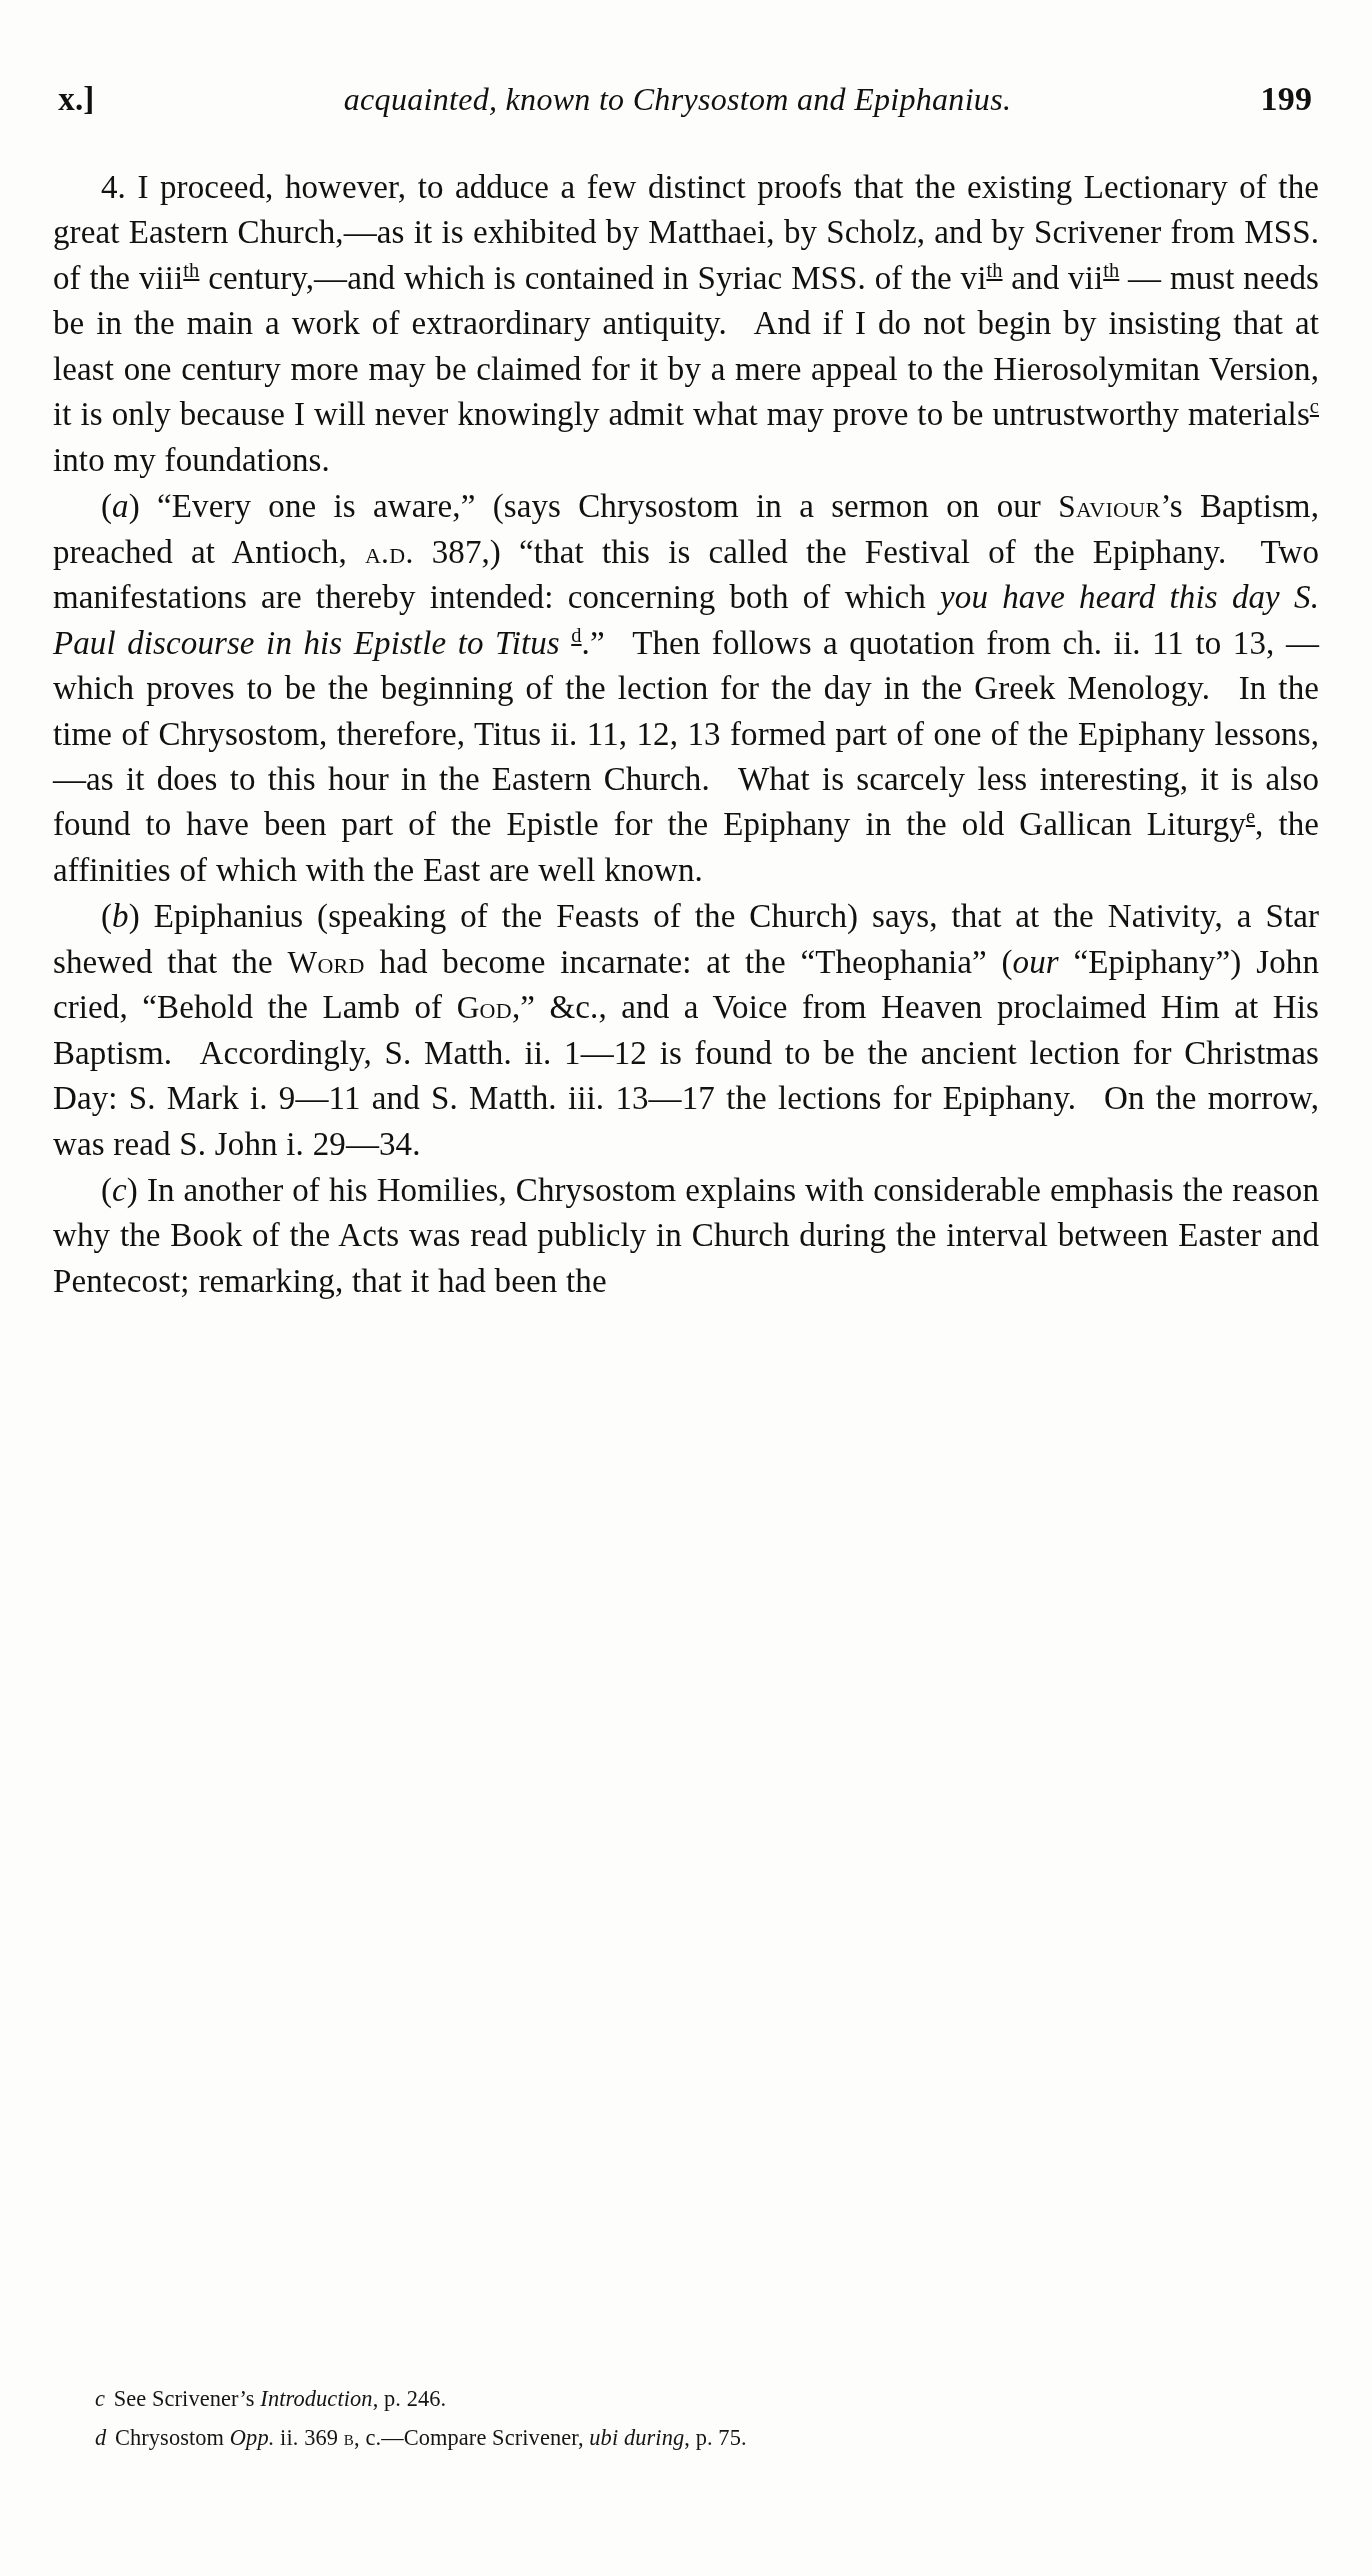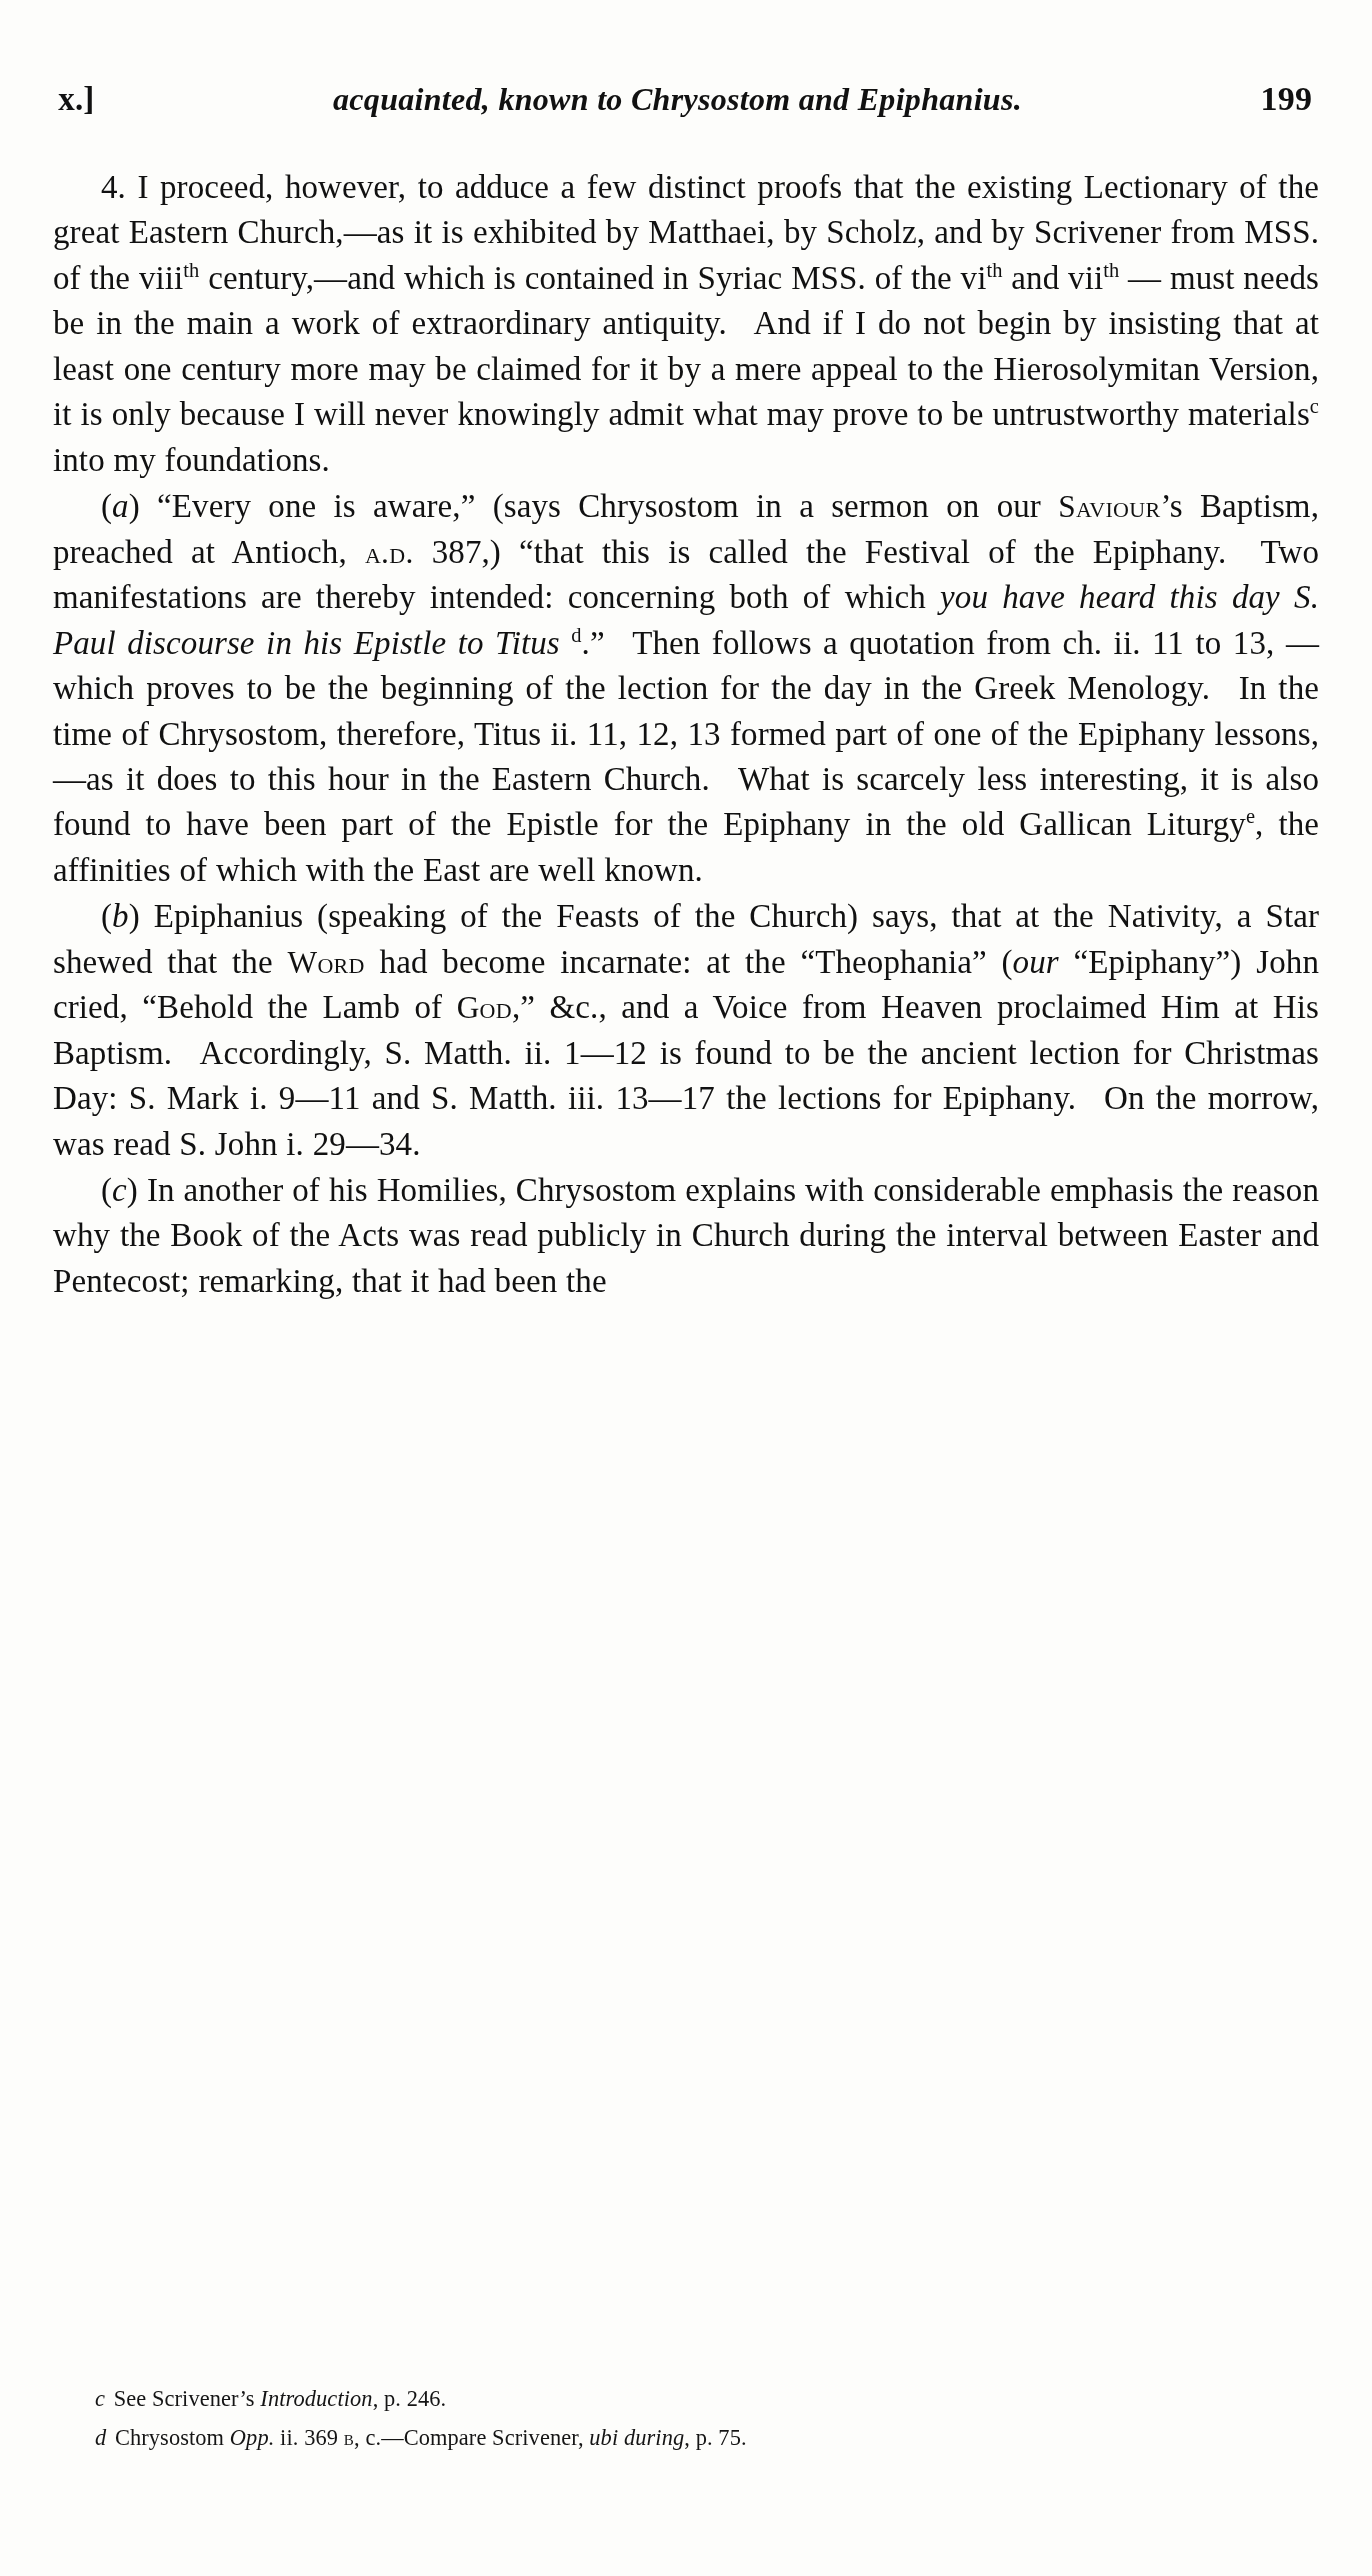--- a/index.html
+++ b/index.html
@@ -42,21 +42,21 @@
     font-weight: 700;
     font-style: normal;
     white-space: nowrap;
     padding-left: 5.2px;
     font-size: 33px;
   }
   .runhead .rh-title {
     flex: 1;
     text-align: center;
     font-style: italic;
-    font-weight: 700;
+    font-weight: 400;
     font-size: 32px;
     letter-spacing: 0.3px;
   }
   .runhead .folio-right {
     font-weight: 700;
     font-size: 34px;
     white-space: nowrap;
     padding-right: 6.9px;
     margin-top: 32px;
   }
@@ -75,20 +75,21 @@
   i, .it { font-style: italic; text-align: center; }
   .sc {
     font-variant: small-caps;
     font-size: 0.95em;
     letter-spacing: 0.3px;
   }
   sup {
     font-size: 0.62em;
     vertical-align: super;
     line-height: 0;
+    text-decoration: underline;
   }
 
   
   .footnotes {
     position: absolute;
     left: 95px;
     top: 2383px;
     width: 1223px;
   }
   .fn {

